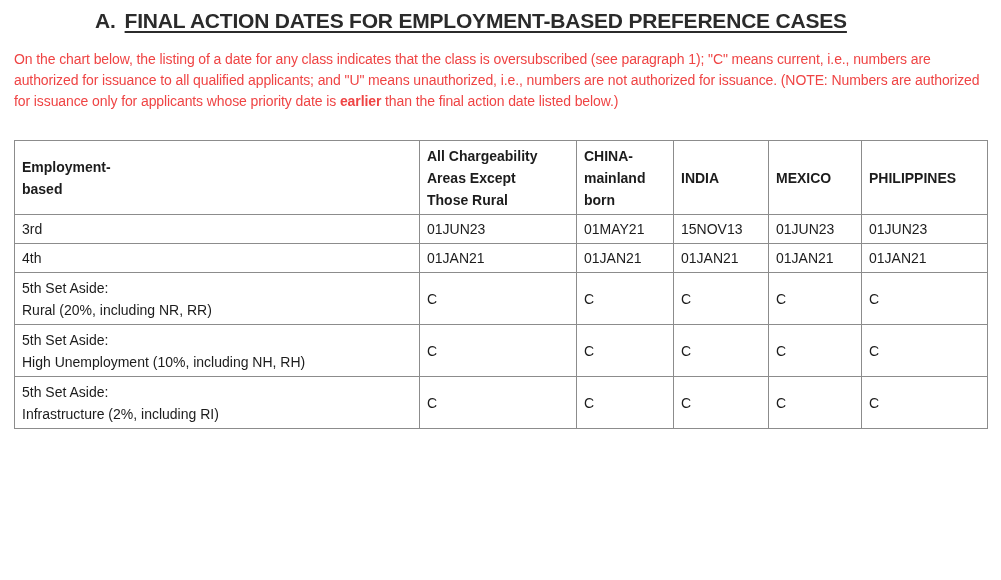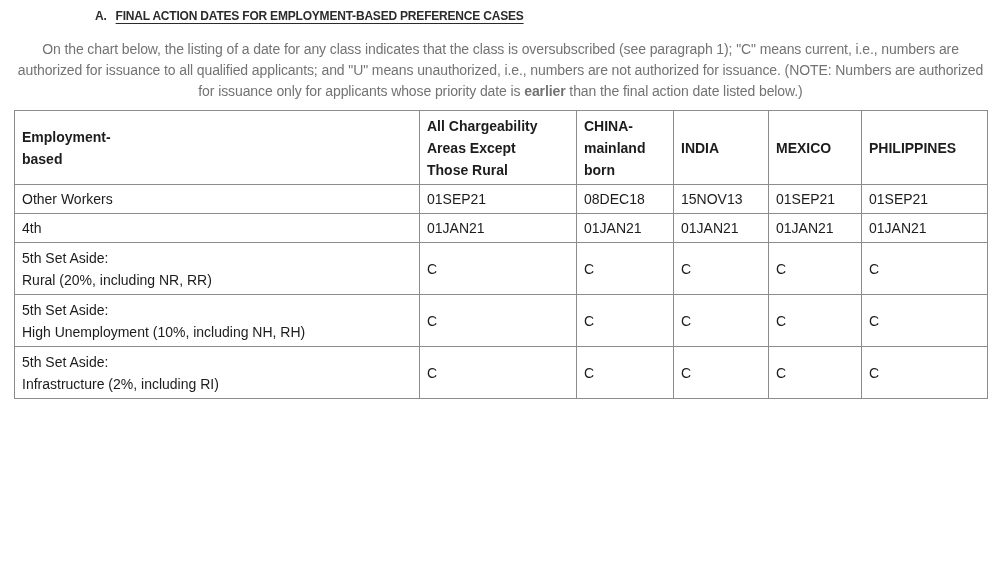--- a/index.html
+++ b/index.html
@@ -11,45 +11,44 @@
     color: #222222;
     overflow: hidden;
   }
   .page {
     width: 1001px;
     height: 580px;
     position: relative;
   }
   .section-title {
     margin: 9px 0 2px 95px;
-    font-size: 12px;
+    font-size: 21px;
     font-weight: bold;
     color: #2b2b2b;
     letter-spacing: -0.2px;
   }
   .section-title .prefix {
     margin-right: 9px;
     text-decoration: none;
   }
   .section-title .titled {
     text-decoration: underline;
     text-underline-offset: 3px;
   }
   .intro {
     margin: 16px 14px 0 14px;
     width: 973px;
     font-size: 14px;
     line-height: 21px;
-    color: #737373;
+    color: #ef4444;
     letter-spacing: -0.1px;
-    text-align: center;
   }
   .intro b { font-weight: bold; }
   table.fad {
-    margin: 8px 0 0 14px;
+    margin: 28px 0 0 14px;
     width: 973px;
     border-collapse: collapse;
     table-layout: fixed;
     border: 1px solid #666666;
   }
   table.fad th, table.fad td {
     border: 1px solid #8c8c8c;
     font-size: 14px;
     line-height: 22px;
     padding: 3px 7px;
@@ -96,29 +95,29 @@
         <th>CHINA-
 mainland
 born</th>
         <th>INDIA</th>
         <th>MEXICO</th>
         <th>PHILIPPINES</th>
       </tr>
 
 
 
+      <tr class="single">
+        <td>3rd</td>
+        <td>01JUN23</td>
+        <td>01MAY21</td>
+        <td>15NOV13</td>
+        <td>01JUN23</td>
+        <td>01JUN23</td>
+      </tr>
 
-      <tr class="single">
-        <td>Other Workers</td>
-        <td>01SEP21</td>
-        <td>08DEC18</td>
-        <td>15NOV13</td>
-        <td>01SEP21</td>
-        <td>01SEP21</td>
-      </tr>
 
       <tr class="single">
         <td>4th</td>
         <td>01JAN21</td>
         <td>01JAN21</td>
         <td>01JAN21</td>
         <td>01JAN21</td>
         <td>01JAN21</td>
       </tr>
 

